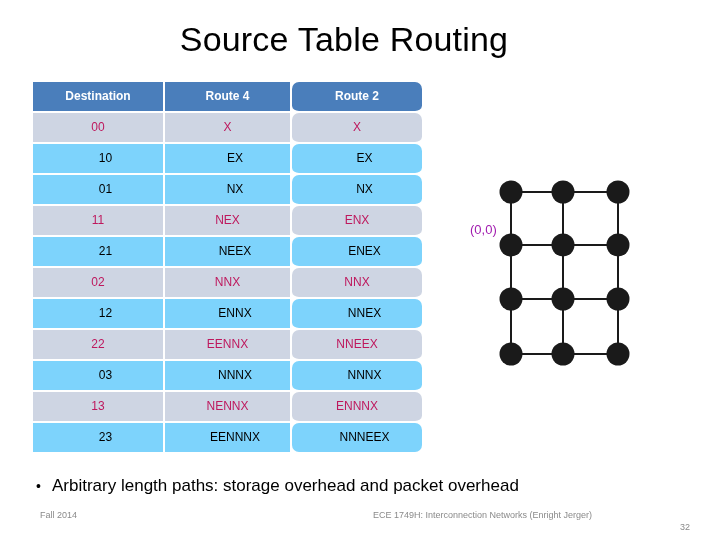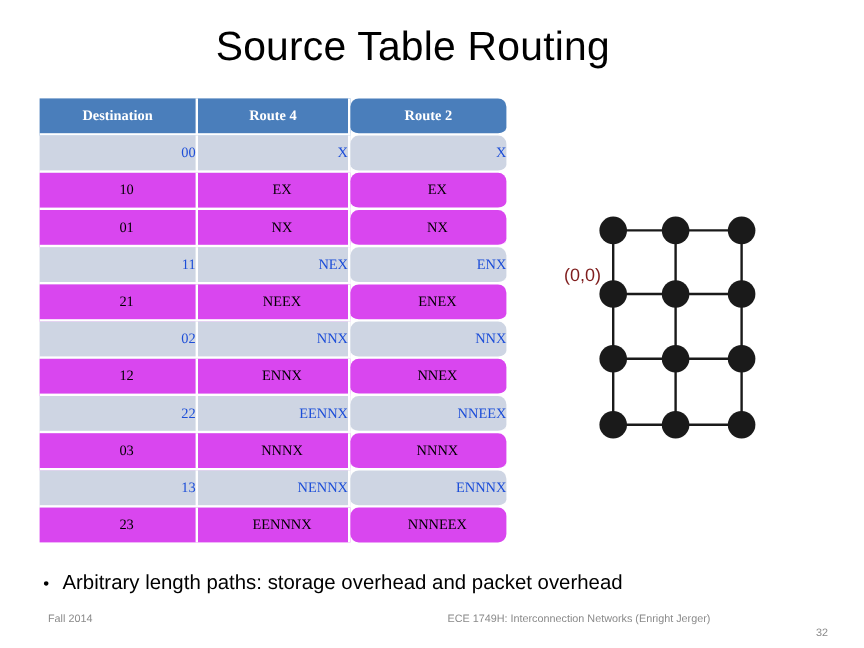--- a/index.html
+++ b/index.html
@@ -54,41 +54,39 @@
   .route-table th,
   .route-table td {
     height: 29px;
     padding: 0;
     text-align: center;
     vertical-align: middle;
     font-size: 12px;
     line-height: 29px;
     border-right: 2px solid #ffffff;
     border-bottom: 2px solid #ffffff;
-    font-family: Liberation Serif, serif;
   }
   .route-table th:last-child,
   .route-table td:last-child {
     border-right: none;
     border-radius: 7px;
   }
   .route-table thead th {
     background: #4A7EBB;
     color: #ffffff;
     font-weight: bold;
     font-size: 12px;
     border-bottom: 2px solid #ffffff;
   }
   .route-table tbody tr.odd td {
     background: #CED5E3;
-    color: #1d4ed8;
-    text-align: right;
+    color: #be185d;
   }
   .route-table tbody tr.even td {
-    background: #d946ef;
+    background: #7dd3fc;
     color: #000000;
     padding-left: 15px;
   }
   .route-table tbody tr:last-child td {
     border-bottom: none;
     text-align: center;
   }
 
   
   .mesh-wrap {
@@ -100,22 +98,22 @@
   }
   .mesh-svg {
     position: absolute;
     left: 0;
     top: 0;
   }
   .origin-label {
     position: absolute;
     left: 10px;
     top: 57px;
-    font-size: 15px;
-    color: #7f1d1d;
+    font-size: 13px;
+    color: #a21caf;
     line-height: 16px;
     white-space: nowrap;
   }
 
   
   .bullet-line {
     position: absolute;
     left: 36px;
     top: 474px;
     width: 650px;

